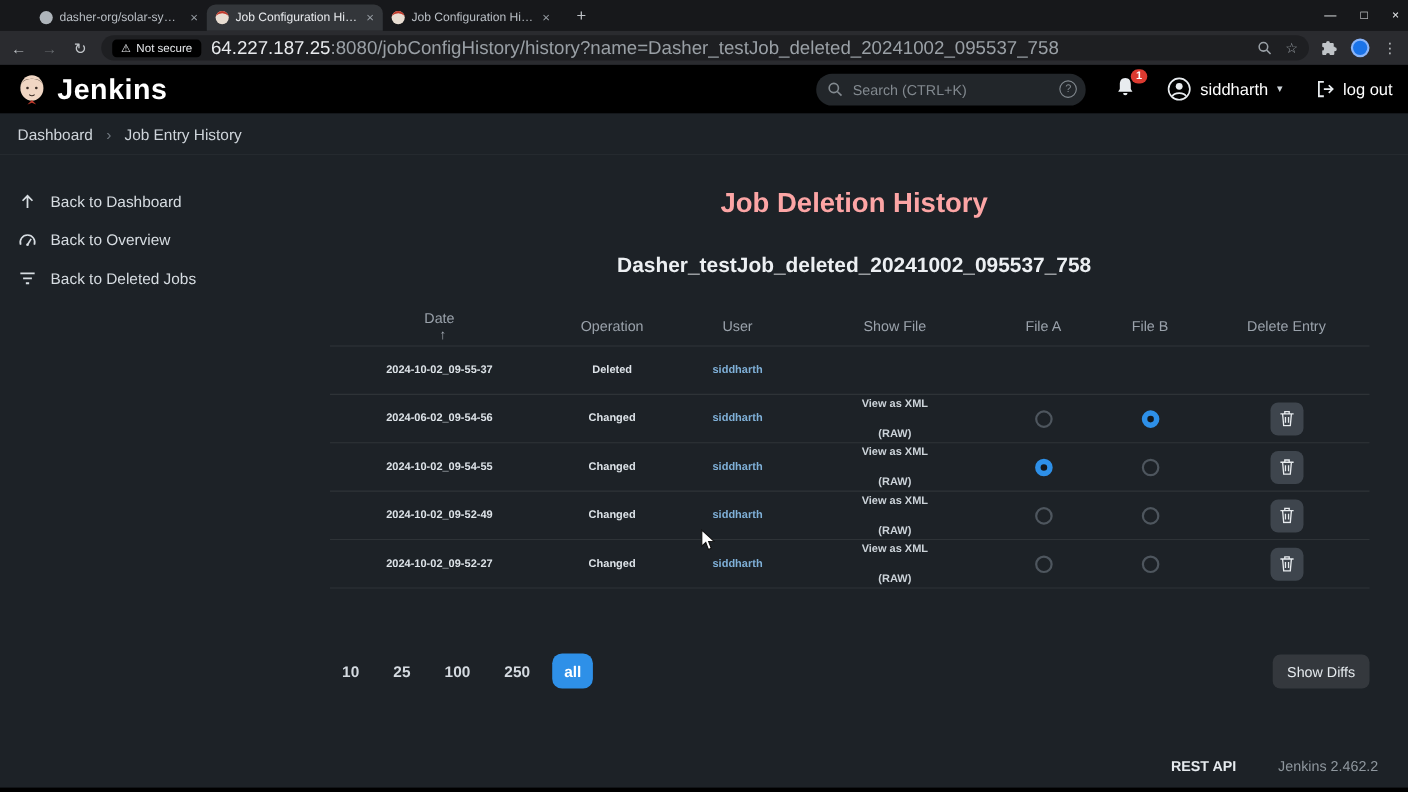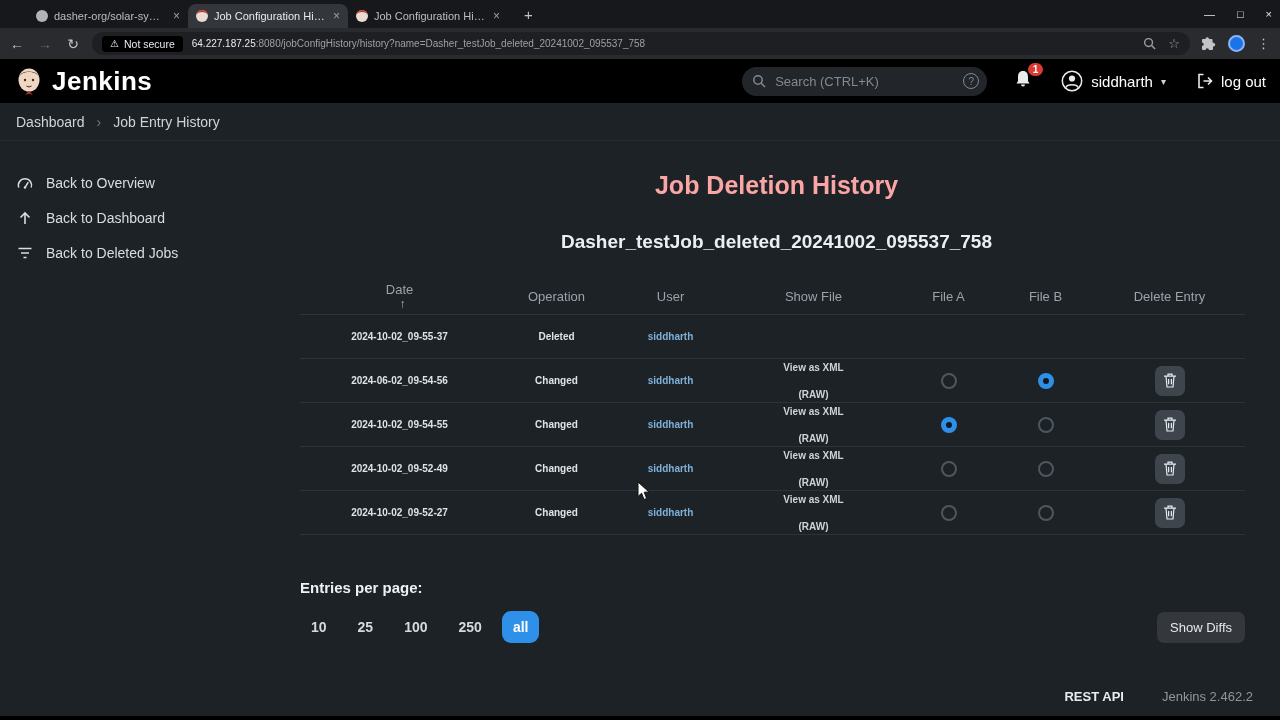--- a/index.html
+++ b/index.html
@@ -40,21 +40,21 @@
   .navbtn.dim { color:#686c70; }
   .urlbar {
     flex:1; height:23px; background:#1e1f22; border-radius:12px;
     display:flex; align-items:center; padding:0 10px; gap:9px; min-width:0;
   }
   .security-chip {
     background:#000; border-radius:4px; padding:2px 8px; display:flex;
     align-items:center; gap:5px; color:#e8eaed; font-size:10.5px; flex:0 0 auto;
   }
   .security-chip .warn { font-size:10px; color:#e8eaed; }
-  .urltext { font-size:10px; white-space:nowrap; overflow:hidden; text-overflow:ellipsis; }
+  .urltext { font-size:17px; white-space:nowrap; overflow:hidden; text-overflow:ellipsis; }
   .url-host { color:#e8eaed; }
   .url-rest { color:#9aa0a6; }
   .urlbar-icons { margin-left:auto; display:flex; align-items:center; gap:12px; flex:0 0 auto; }
   .star { color:#9aa0a6; font-size:13px; }
   .toolbar-right { display:flex; align-items:center; gap:12px; padding-right:2px; }
   .avatar-chip { width:17px; height:17px; border-radius:50%; background:#1a73e8; border:2px solid #8ab4f8; }
   .kebab { color:#c0c4c8; font-size:13px; }
 
   
   .jk-header {
@@ -263,34 +263,34 @@
   <span class="crumb">Dashboard</span>
   <span class="crumb-sep">›</span>
   <span class="crumb">Job Entry History</span>
 </div>
 
 <div class="content">
 
   <div class="sidebar">
     <div class="side-item">
       <svg width="18" height="18" viewBox="0 0 18 18">
+          <path d="M9 15 V4 M4.5 8.5 L9 4 L13.5 8.5" stroke="#d7dde2" stroke-width="1.6" fill="none"></path>
+        </svg>
+      <span>Back to Dashboard</span>
+    </div>
+    <div class="side-item">
+      <svg width="18" height="18" viewBox="0 0 18 18">
           <path d="M2.8 13.5 a6.6 6.6 0 1 1 12.4 0" stroke="#d7dde2" stroke-width="1.5" fill="none"></path>
           <path d="M9 13.5 L12.3 8.2" stroke="#d7dde2" stroke-width="1.5"></path>
           <circle cx="9" cy="13.5" r="1.2" fill="#d7dde2"></circle>
         </svg>
       <span>Back to Overview</span>
     </div>
     <div class="side-item">
       <svg width="18" height="18" viewBox="0 0 18 18">
-          <path d="M9 15 V4 M4.5 8.5 L9 4 L13.5 8.5" stroke="#d7dde2" stroke-width="1.6" fill="none"></path>
-        </svg>
-      <span>Back to Dashboard</span>
-    </div>
-    <div class="side-item">
-      <svg width="18" height="18" viewBox="0 0 18 18">
           <path d="M2.5 4.5 H15.5 M5 9 H13 M7.5 13.5 H10.5" stroke="#d7dde2" stroke-width="1.6" fill="none"></path>
         </svg>
       <span>Back to Deleted Jobs</span>
     </div>
   </div>
 
   <div class="main">
     <h1 class="page-title">Job Deletion History</h1>
     <h2 class="page-subtitle">Dasher_testJob_deleted_20241002_095537_758</h2>
 
@@ -416,21 +416,20 @@
             <svg width="14" height="15" viewBox="0 0 14 15">
                 <path d="M1 3.2 H13 M5 3 V1.2 H9 V3 M3 3.2 L4 14 H10 L11 3.2 M5.6 6 V11.3 M8.4 6 V11.3" stroke="#e8ecef" stroke-width="1.2" fill="none"></path>
               </svg>
           </button>
         </div>
       </div>
     </div>
 
     <div class="below-table">
       <div>
-        <div class="pag-label">Entries per page:</div>
         <div class="pag-buttons">
           <button class="pagbtn plain">10</button>
           <button class="pagbtn plain">25</button>
           <button class="pagbtn plain">100</button>
           <button class="pagbtn plain">250</button>
           <button class="pagbtn selected">all</button>
         </div>
       </div>
       <button class="show-diffs">Show Diffs</button>
     </div>

